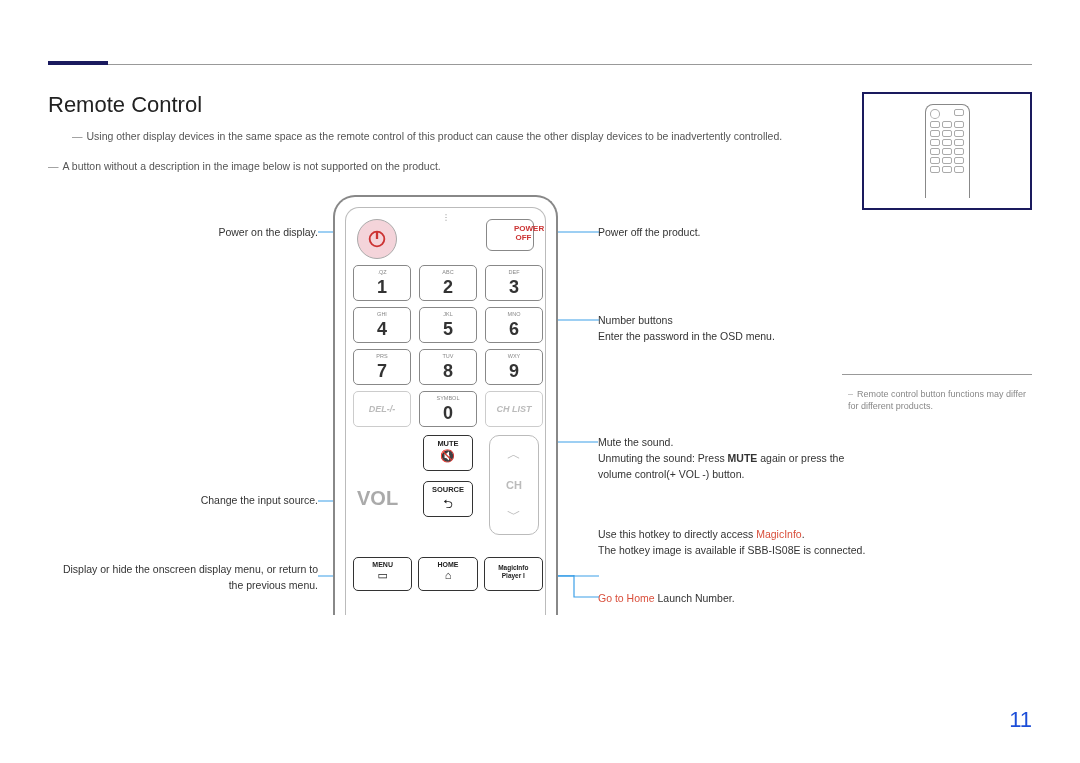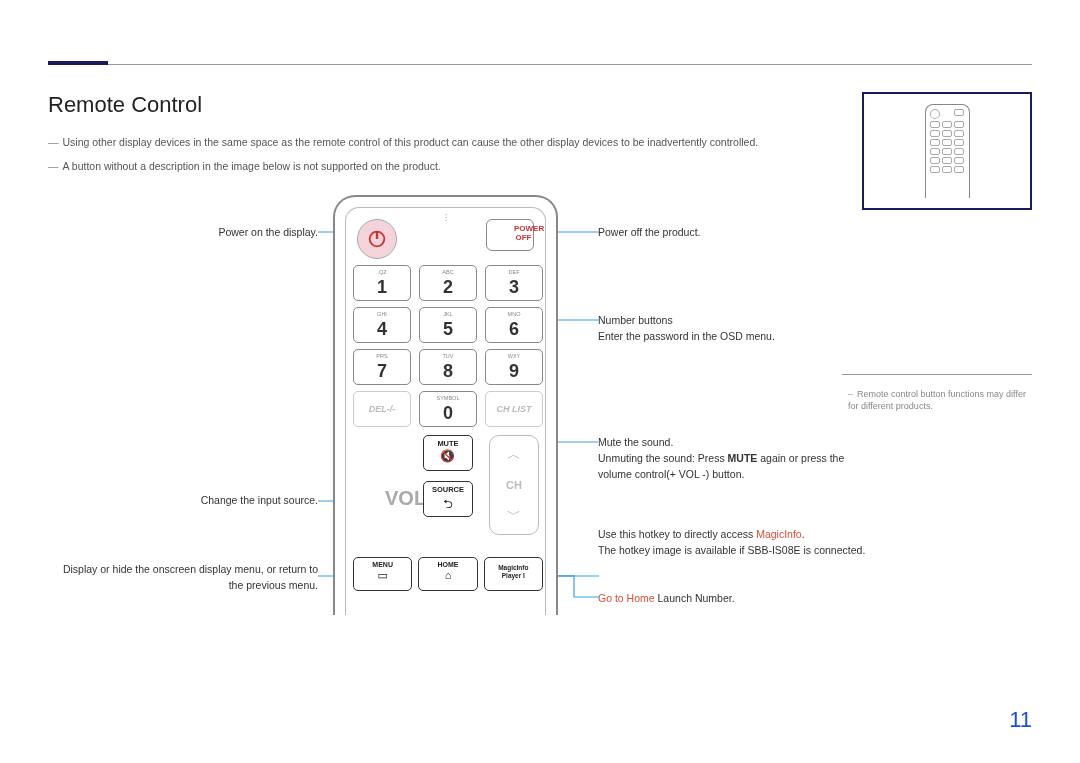--- a/index.html
+++ b/index.html
@@ -34,21 +34,21 @@
     font-weight: 500;
     color: #222;
   }
   .note {
     position: absolute;
     left: 48px;
     font-size: 10.5px;
     color: #555;
   }
   .note .dash { color: #888; margin-right: 4px; }
-  .note1 { top: 136px; }
+  .note1 { top: 130px; margin-left: 24px; }
   .note2 { top: 160px; }
 
   .diagram {
     position: absolute;
     top: 195px;
     left: 48px;
     right: 48px;
     bottom: 80px;
   }
 
@@ -155,21 +155,20 @@
     width: 190px;
     height: 150px;
   }
   .vol-label {
     position: absolute;
     left: 4px;
     top: 52px;
     font-size: 20px;
     font-weight: 600;
     color: #aaa;
-    margin-left: 28px;
   }
   .ch-rocker {
     position: absolute;
     right: 4px;
     top: 0;
     width: 50px;
     height: 100px;
     border: 1.5px solid #bbb;
     border-radius: 10px;
     display: flex;

